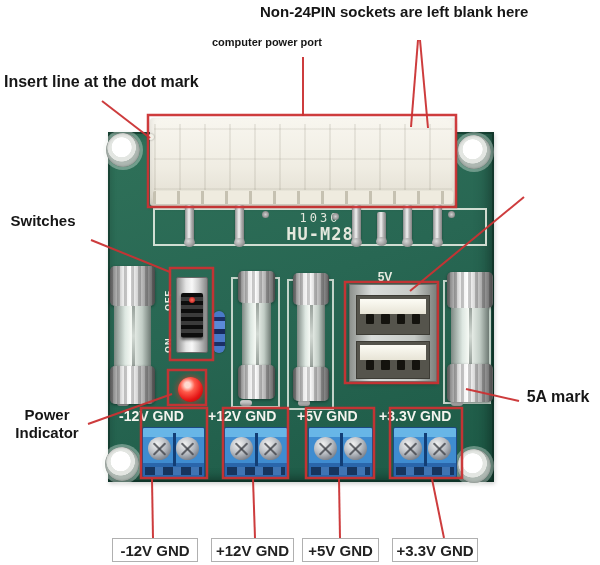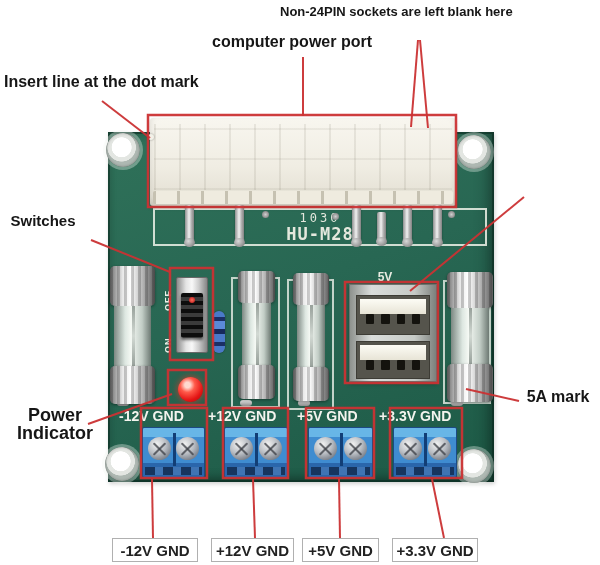--- a/index.html
+++ b/index.html
@@ -2,25 +2,25 @@
 <html><head>
 <meta charset="utf-8">
 <style>
   html,body{margin:0;padding:0;background:#fff;}
   .wrap{position:relative;width:600px;height:565px;background:#ffffff;overflow:hidden;
         font-family:"Liberation Sans",sans-serif;}
 
   
   .lbl{position:absolute;font-weight:bold;color:#161616;white-space:nowrap;z-index:6;line-height:18px;}
   .lbl.center{text-align:center;white-space:normal;}
-  .lbl-non24{left:280px;top:3px;font-size:13px;}
-  .lbl-port{left:212px;top:33px;font-size:16px;}
+  .lbl-non24{left:260px;top:3px;font-size:15px;}
+  .lbl-port{left:212px;top:33px;font-size:11px;}
   .lbl-insert{left:4px;top:73px;font-size:16px;}
   .lbl-toggle{left:0;top:212px;width:86px;font-size:15px;}
-  .lbl-powerind{left:10px;top:406px;width:90px;font-size:18px;}
+  .lbl-powerind{left:2px;top:406px;width:90px;font-size:15px;}
   .lbl-usb{left:518px;top:179px;width:80px;font-size:15px;}
   .lbl-fuse{left:516px;top:388px;width:84px;font-size:16px;}
 
   
   .cbox{position:absolute;top:538px;height:24px;border:1px solid #b0b0b0;background:#fff;
         color:#222;font-size:15px;font-weight:600;display:flex;align-items:center;
         justify-content:center;z-index:6;box-sizing:border-box;}
   .cbox1{left:112px;width:86px;} .cbox2{left:211px;width:83px;}
   .cbox3{left:302px;width:77px;} .cbox4{left:392px;width:86px;}
 

